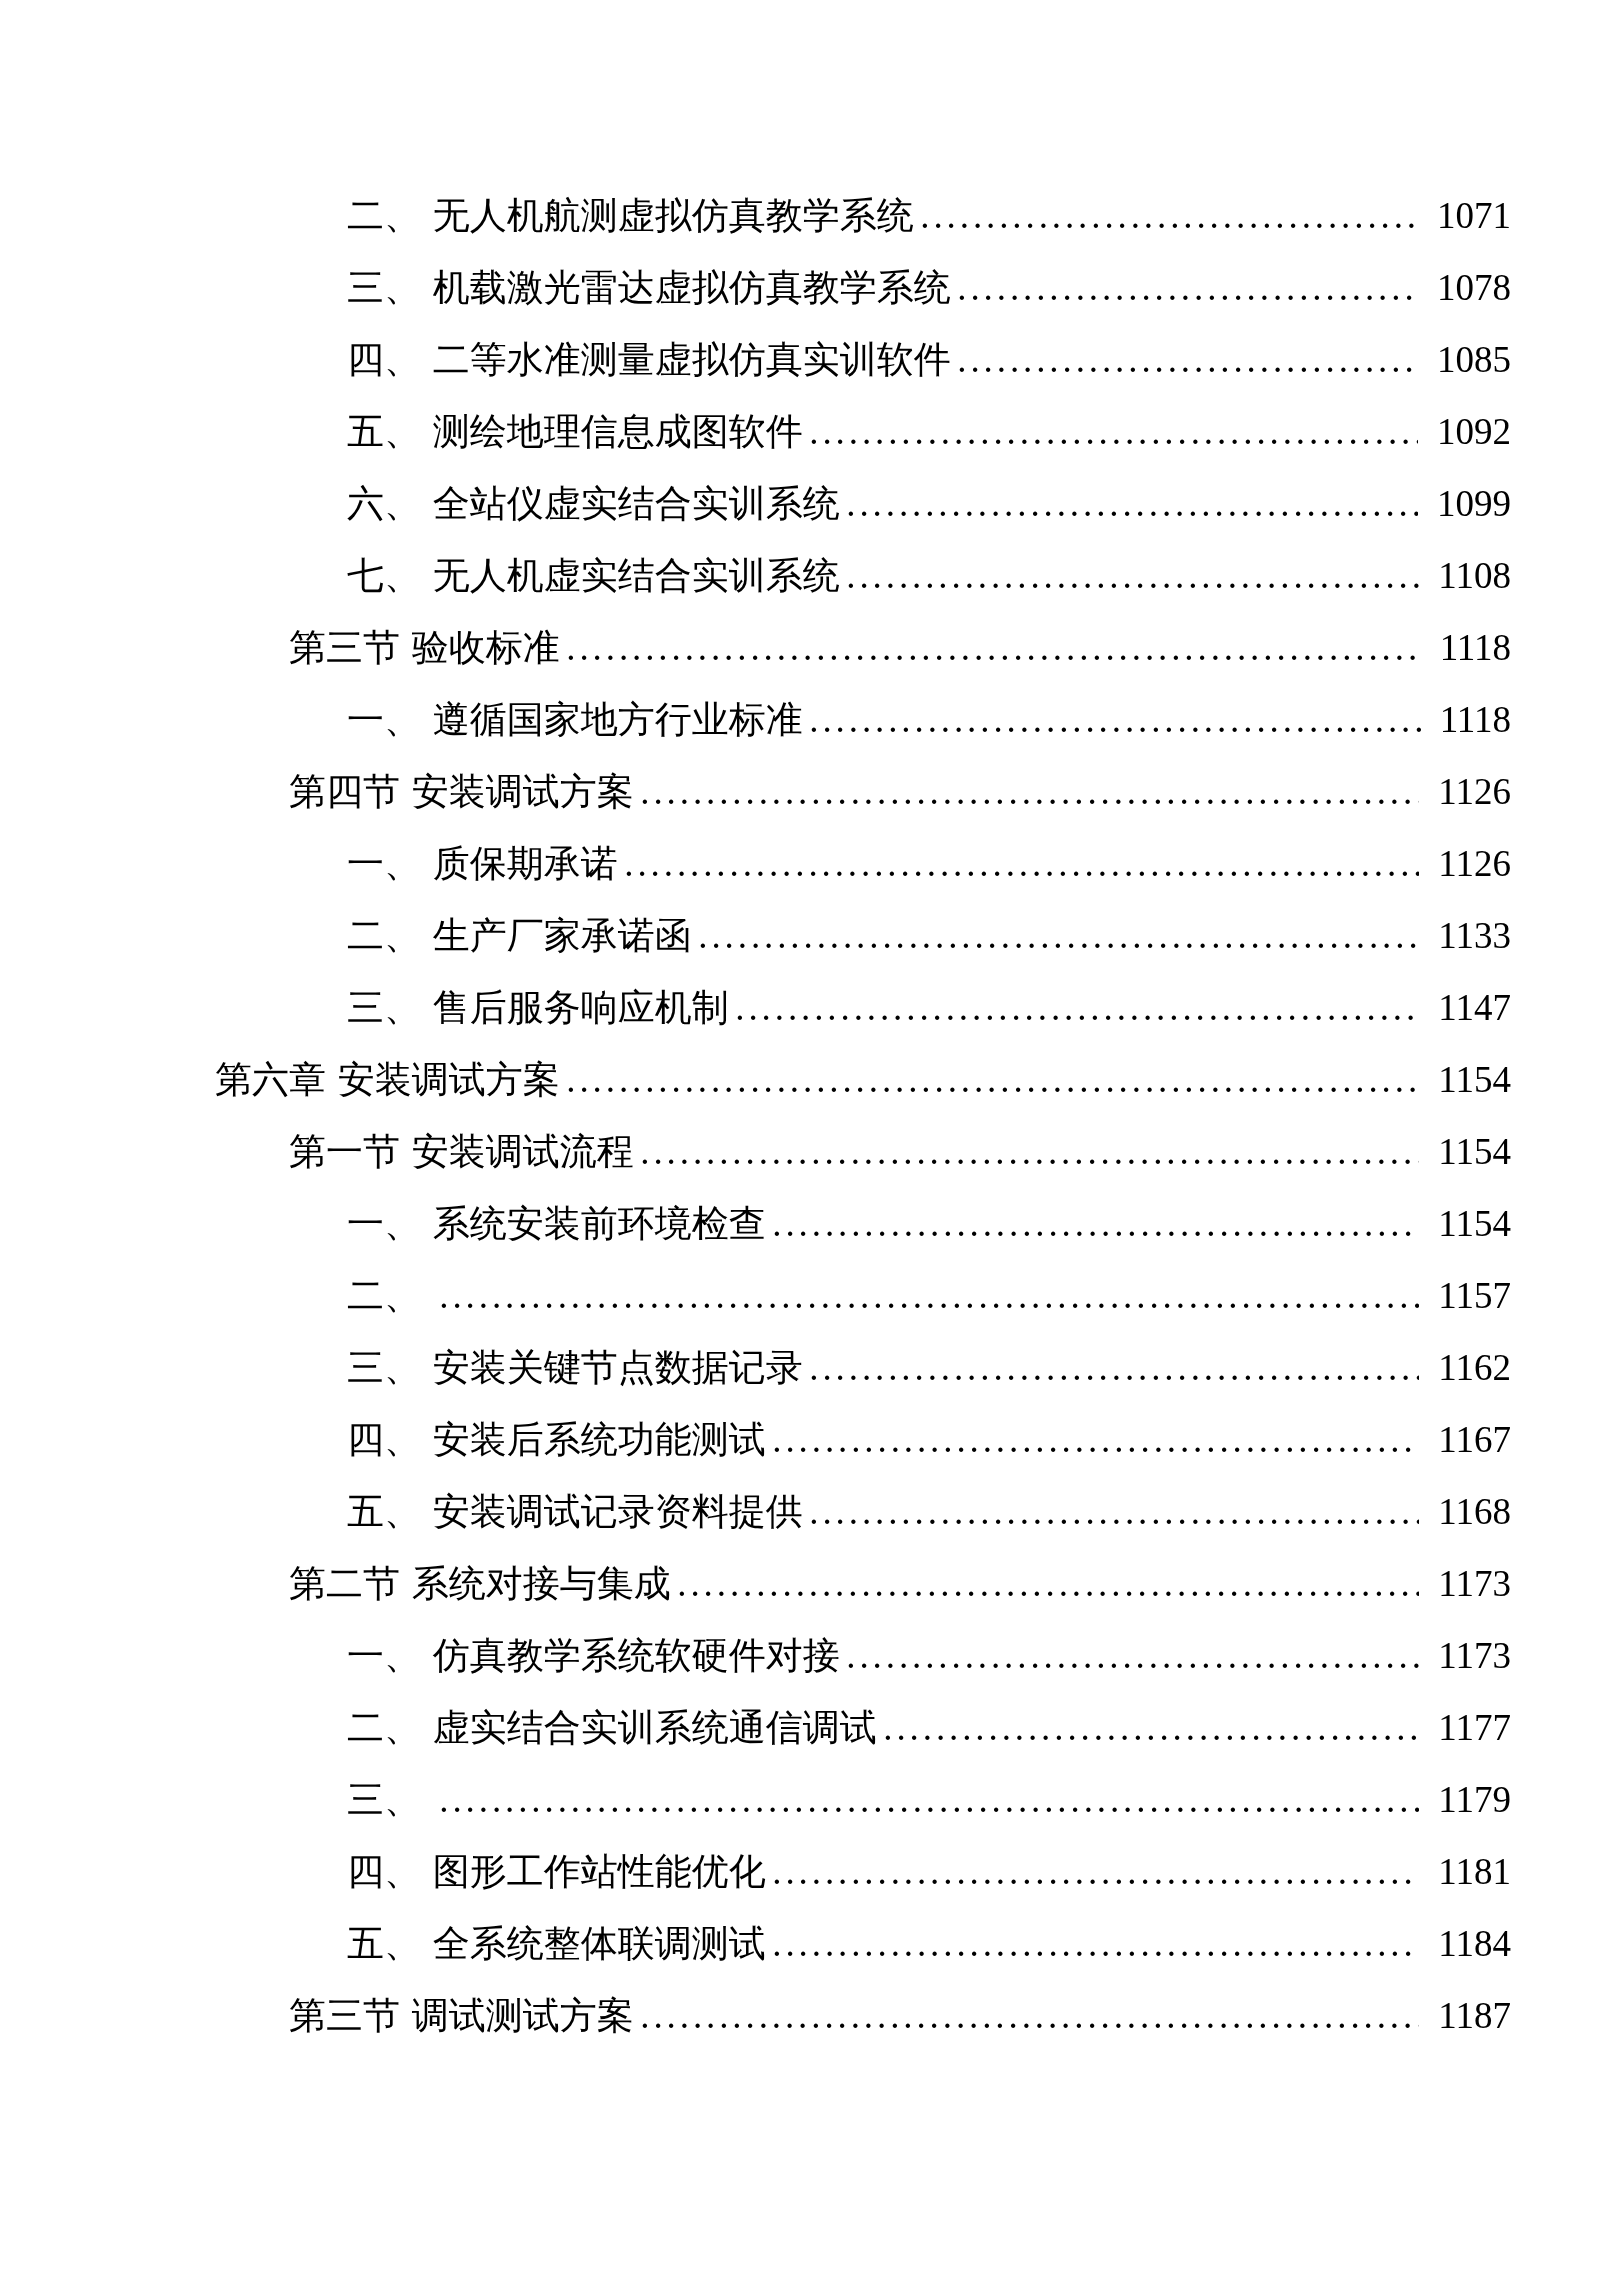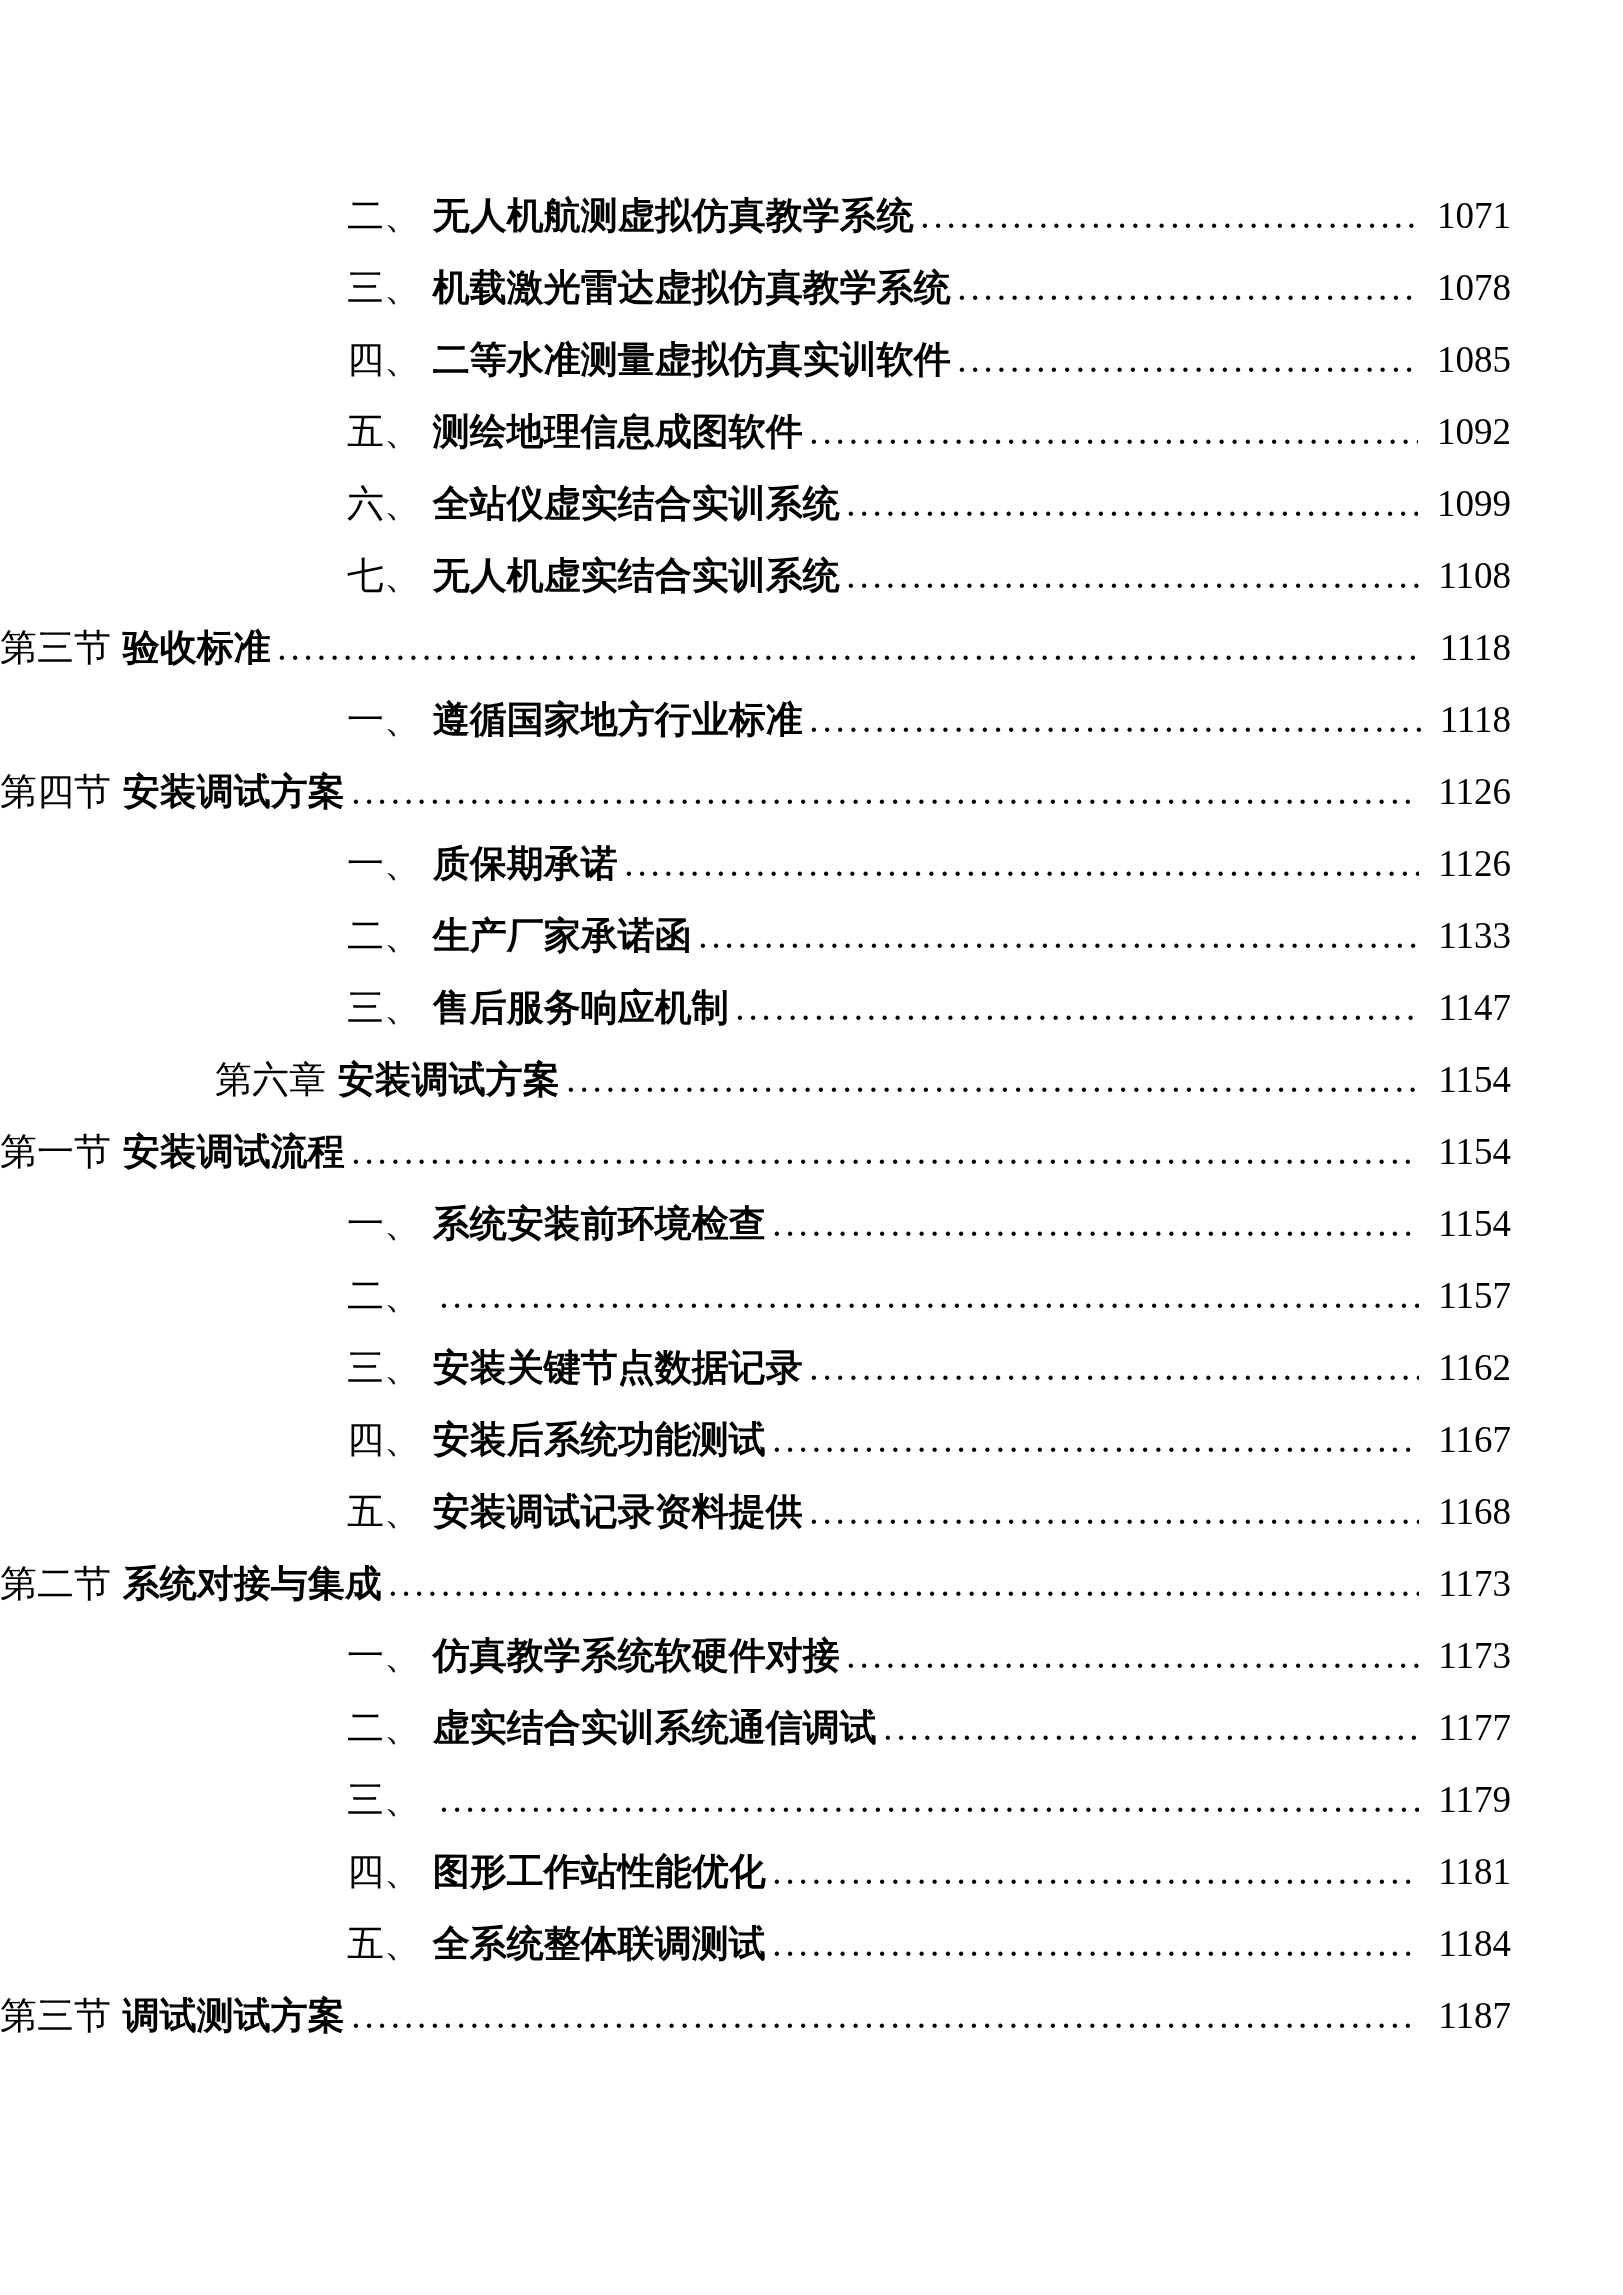--- a/index.html
+++ b/index.html
@@ -25,31 +25,30 @@
   .row {
     display: flex;
     align-items: baseline;
     height: 72px;
     box-sizing: border-box;
     padding-right: 112px;
     font-size: 37px;
     line-height: 1.25;
   }
   .row.chapter { padding-left: 215px; }
-  .row.section { }
+  .row.section { padding-left: 289px; }
   .row.item    { padding-left: 347px; }
   .num {
     white-space: nowrap;
     margin-right: 11.8px;
     flex: 0 0 auto;
   }
   .title {
     white-space: nowrap;
     flex: 0 0 auto;
-    font-weight: bold;
   }
   .leader {
     flex: 1 1 auto;
     min-width: 0;
     overflow: hidden;
     white-space: nowrap;
     margin-left: 6.5px;
     margin-right: 3.9px;
   }
   .leader::after {

